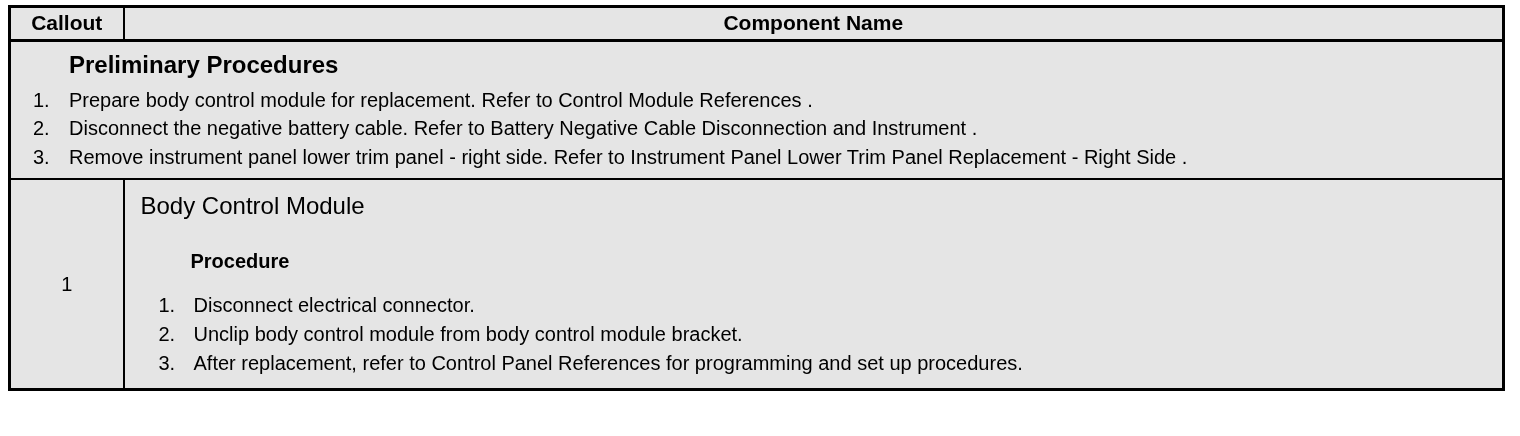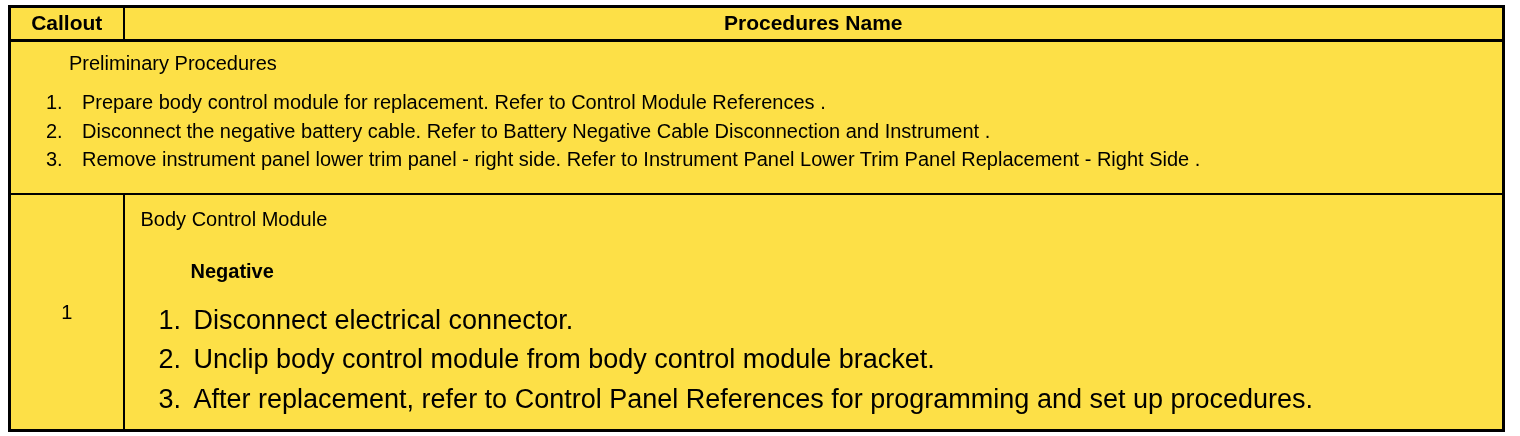--- a/index.html
+++ b/index.html
@@ -22,21 +22,21 @@
     height: 436px;
     box-sizing: border-box;
     padding: 5px 15px 5px 8px;
   }
 
   table.proc-table {
     width: 1497px;
     border-collapse: collapse;
     table-layout: fixed;
     border: 3px solid #000000;
-    background: #fde047;
+    background: #e5e5e5;
   }
 
   col.col-callout { width: 114px; }
   col.col-component { width: auto; }
 
   
   tr.header-row th {
     border-bottom: 3px solid #000000;
     padding: 3px 0 4px 0;
     font-size: 21px;
@@ -52,28 +52,28 @@
   
   tr.prelim-row td {
     border-bottom: 2px solid #000000;
     padding: 0;
     vertical-align: top;
   }
   .prelim-wrap {
     padding: 9px 4px 7px 4px;
   }
   .prelim-heading {
-    font-size: 20px;
-    font-weight: normal;
+    font-size: 24px;
+    font-weight: bold;
     margin: 0 0 6px 54px;
     line-height: 1.2;
   }
   ol.prelim-list {
     list-style: none;
-    margin: 13px;
+    margin: 0;
     padding: 0;
   }
   ol.prelim-list > li {
     font-size: 20px;
     font-weight: normal;
     line-height: 1.42;
     white-space: nowrap;
     margin-left: 18px;
   }
   ol.prelim-list > li .li-num {
@@ -92,38 +92,38 @@
     text-align: center;
     font-size: 20px;
     font-weight: normal;
   }
   .detail-wrap {
     padding: 12px 4px 10px 16px;
     min-height: 180px;
     box-sizing: border-box;
   }
   .component-title {
-    font-size: 20px;
+    font-size: 24px;
     font-weight: normal;
     line-height: 1.2;
     margin: 0 0 28px 0;
   }
   .procedure-heading {
     font-size: 20px;
     font-weight: bold;
     line-height: 1.2;
     margin: 0 0 18px 50px;
   }
   ol.procedure-list {
     list-style: none;
     margin: 0;
     padding: 0;
   }
   ol.procedure-list > li {
-    font-size: 27px;
+    font-size: 20px;
     font-weight: normal;
     line-height: 1.45;
     white-space: nowrap;
     margin-left: 18px;
   }
   ol.procedure-list > li .li-num {
     display: inline-block;
     width: 35px;
     text-align: left;
   }
@@ -135,21 +135,21 @@
 
   <table class="proc-table">
     <colgroup>
       <col class="col-callout">
       <col class="col-component">
     </colgroup>
 
     <thead>
       <tr class="header-row">
         <th class="th-callout">Callout</th>
-        <th class="th-component">Procedures Name</th>
+        <th class="th-component">Component Name</th>
       </tr>
     </thead>
 
     <tbody>
 
       <tr class="prelim-row">
         <td colspan="2">
           <div class="prelim-wrap">
             <div class="prelim-heading">Preliminary Procedures</div>
             <ol class="prelim-list">
@@ -165,21 +165,21 @@
             </ol>
           </div>
         </td>
       </tr>
 
       <tr class="detail-row">
         <td class="td-callout">1</td>
         <td class="td-component">
           <div class="detail-wrap">
             <div class="component-title">Body Control Module</div>
-            <div class="procedure-heading">Negative</div>
+            <div class="procedure-heading">Procedure</div>
             <ol class="procedure-list">
               <li>
                 <span class="li-num">1.</span><span class="li-text">Disconnect electrical connector.</span>
               </li>
               <li>
                 <span class="li-num">2.</span><span class="li-text">Unclip body control module from body control module bracket.</span>
               </li>
               <li>
                 <span class="li-num">3.</span><span class="li-text">After replacement, refer to Control Panel References for programming and set up procedures.</span>
               </li>

